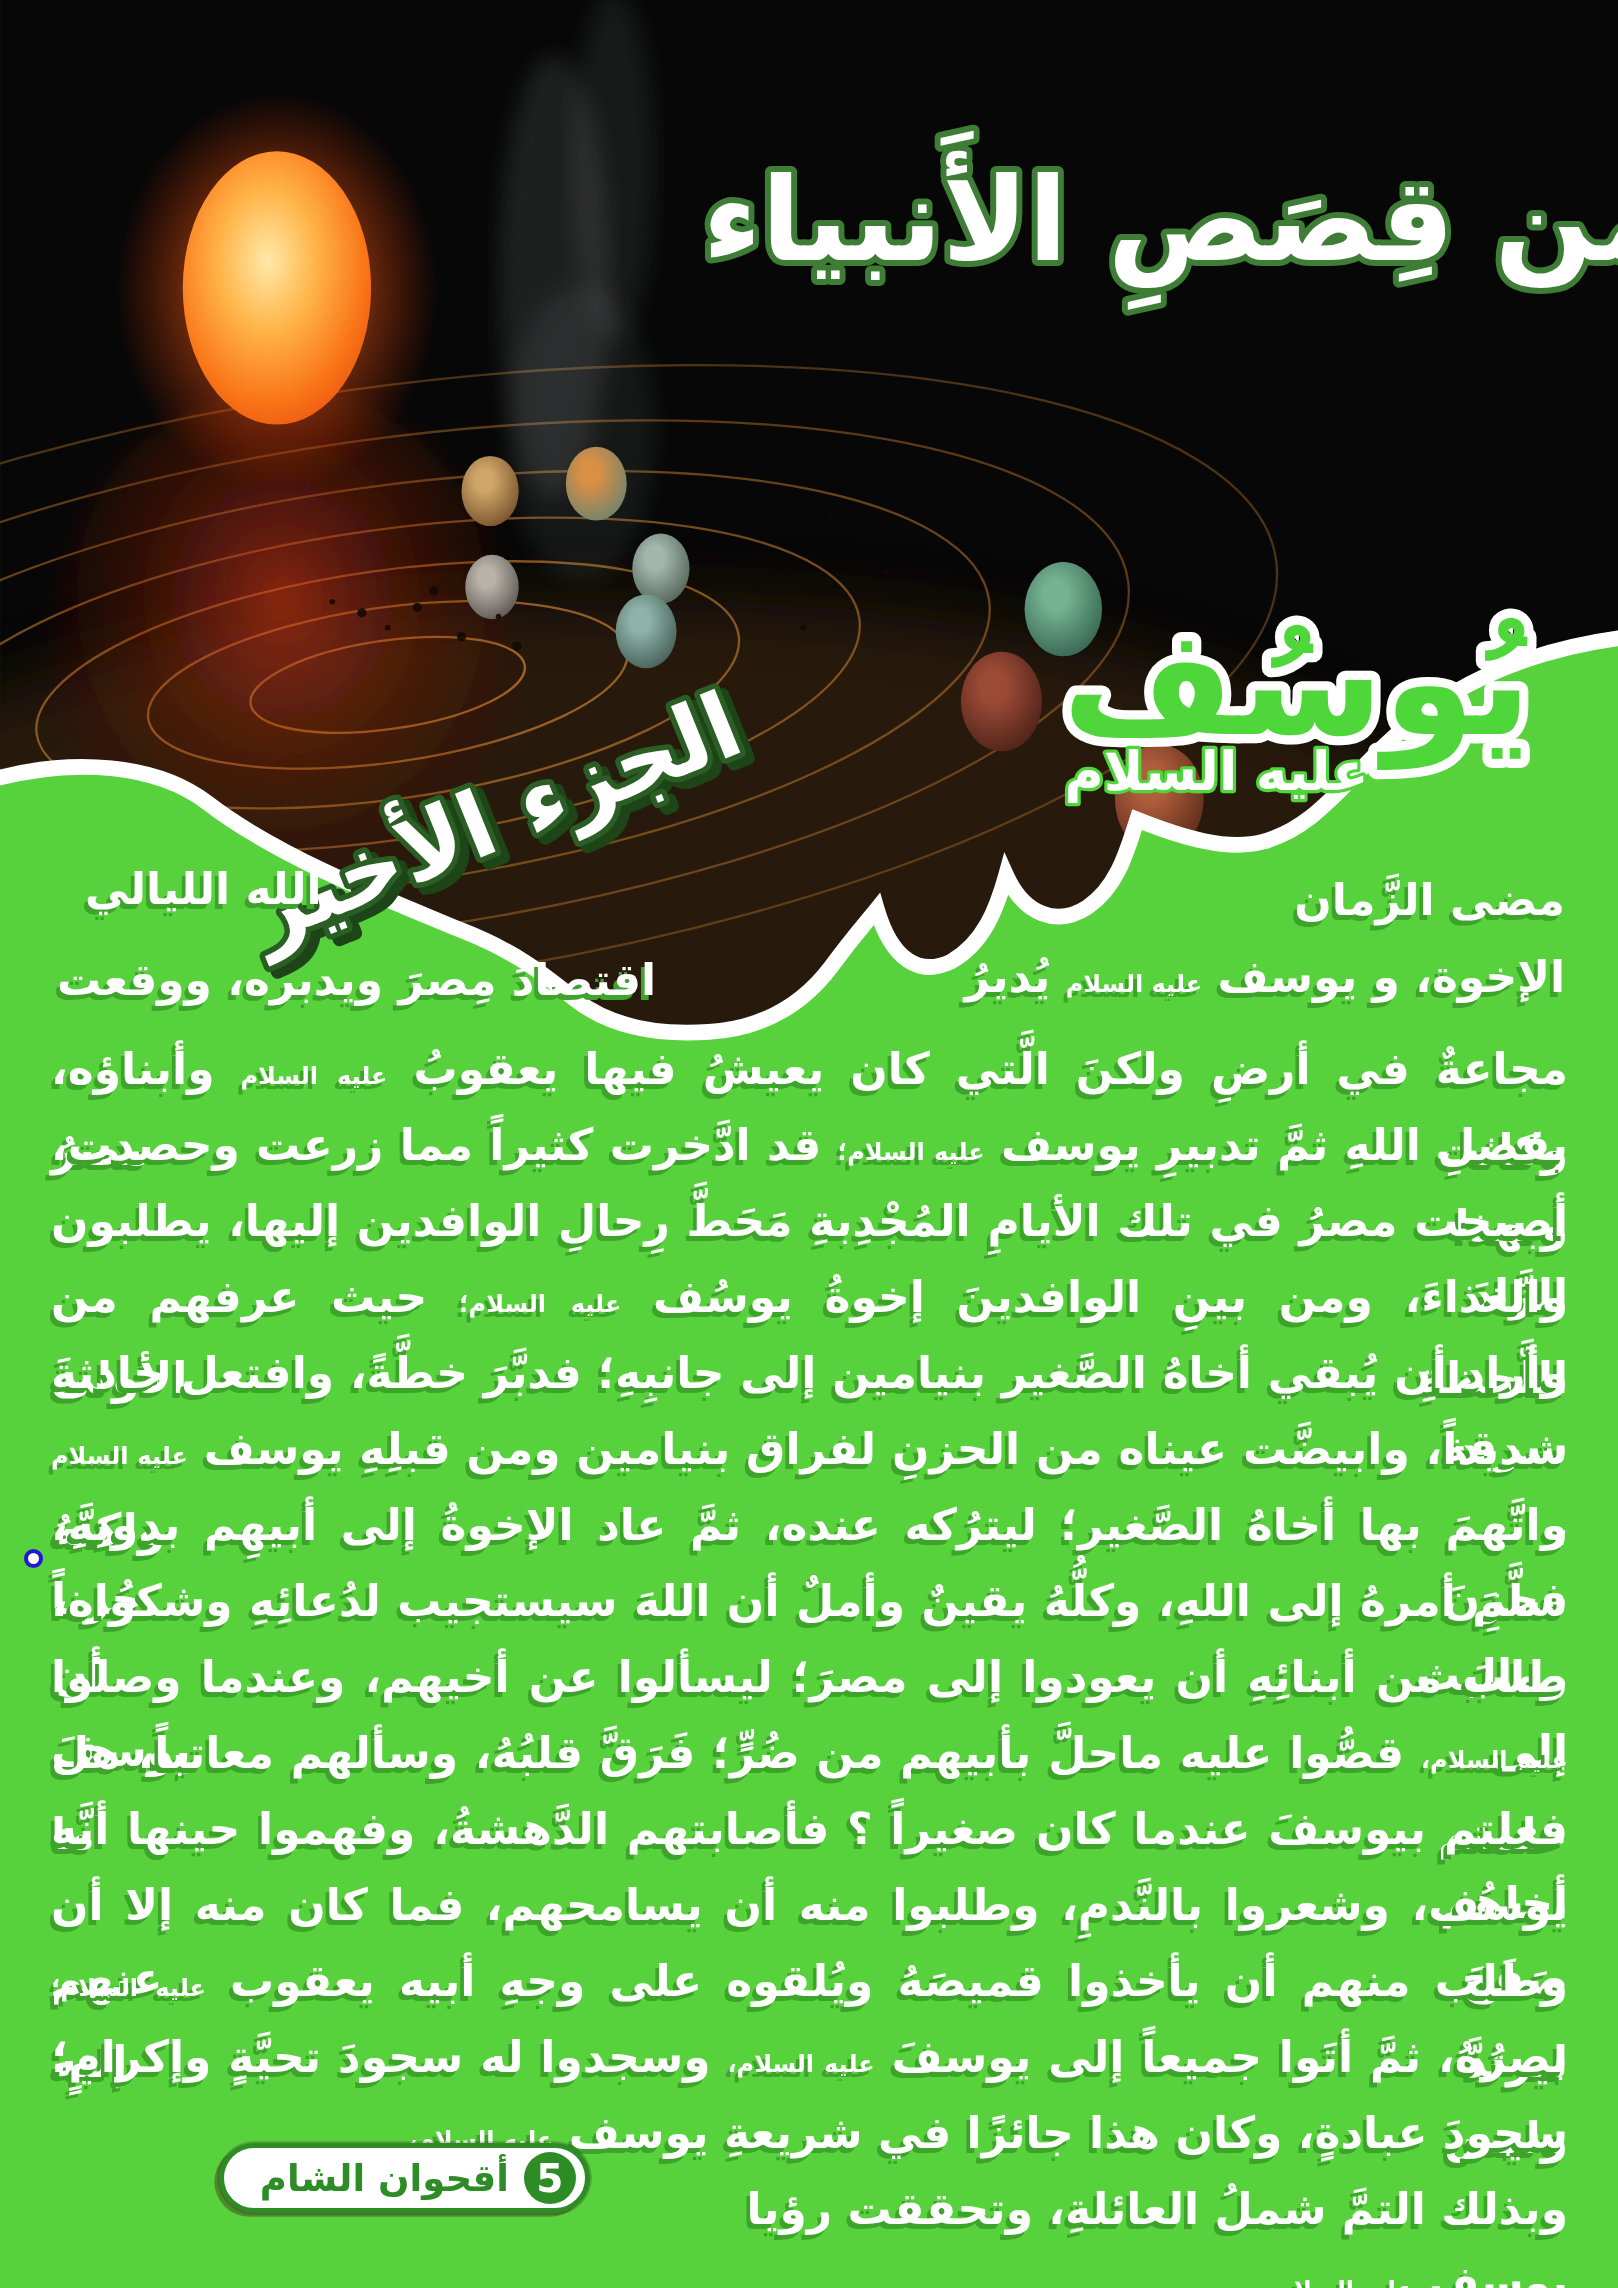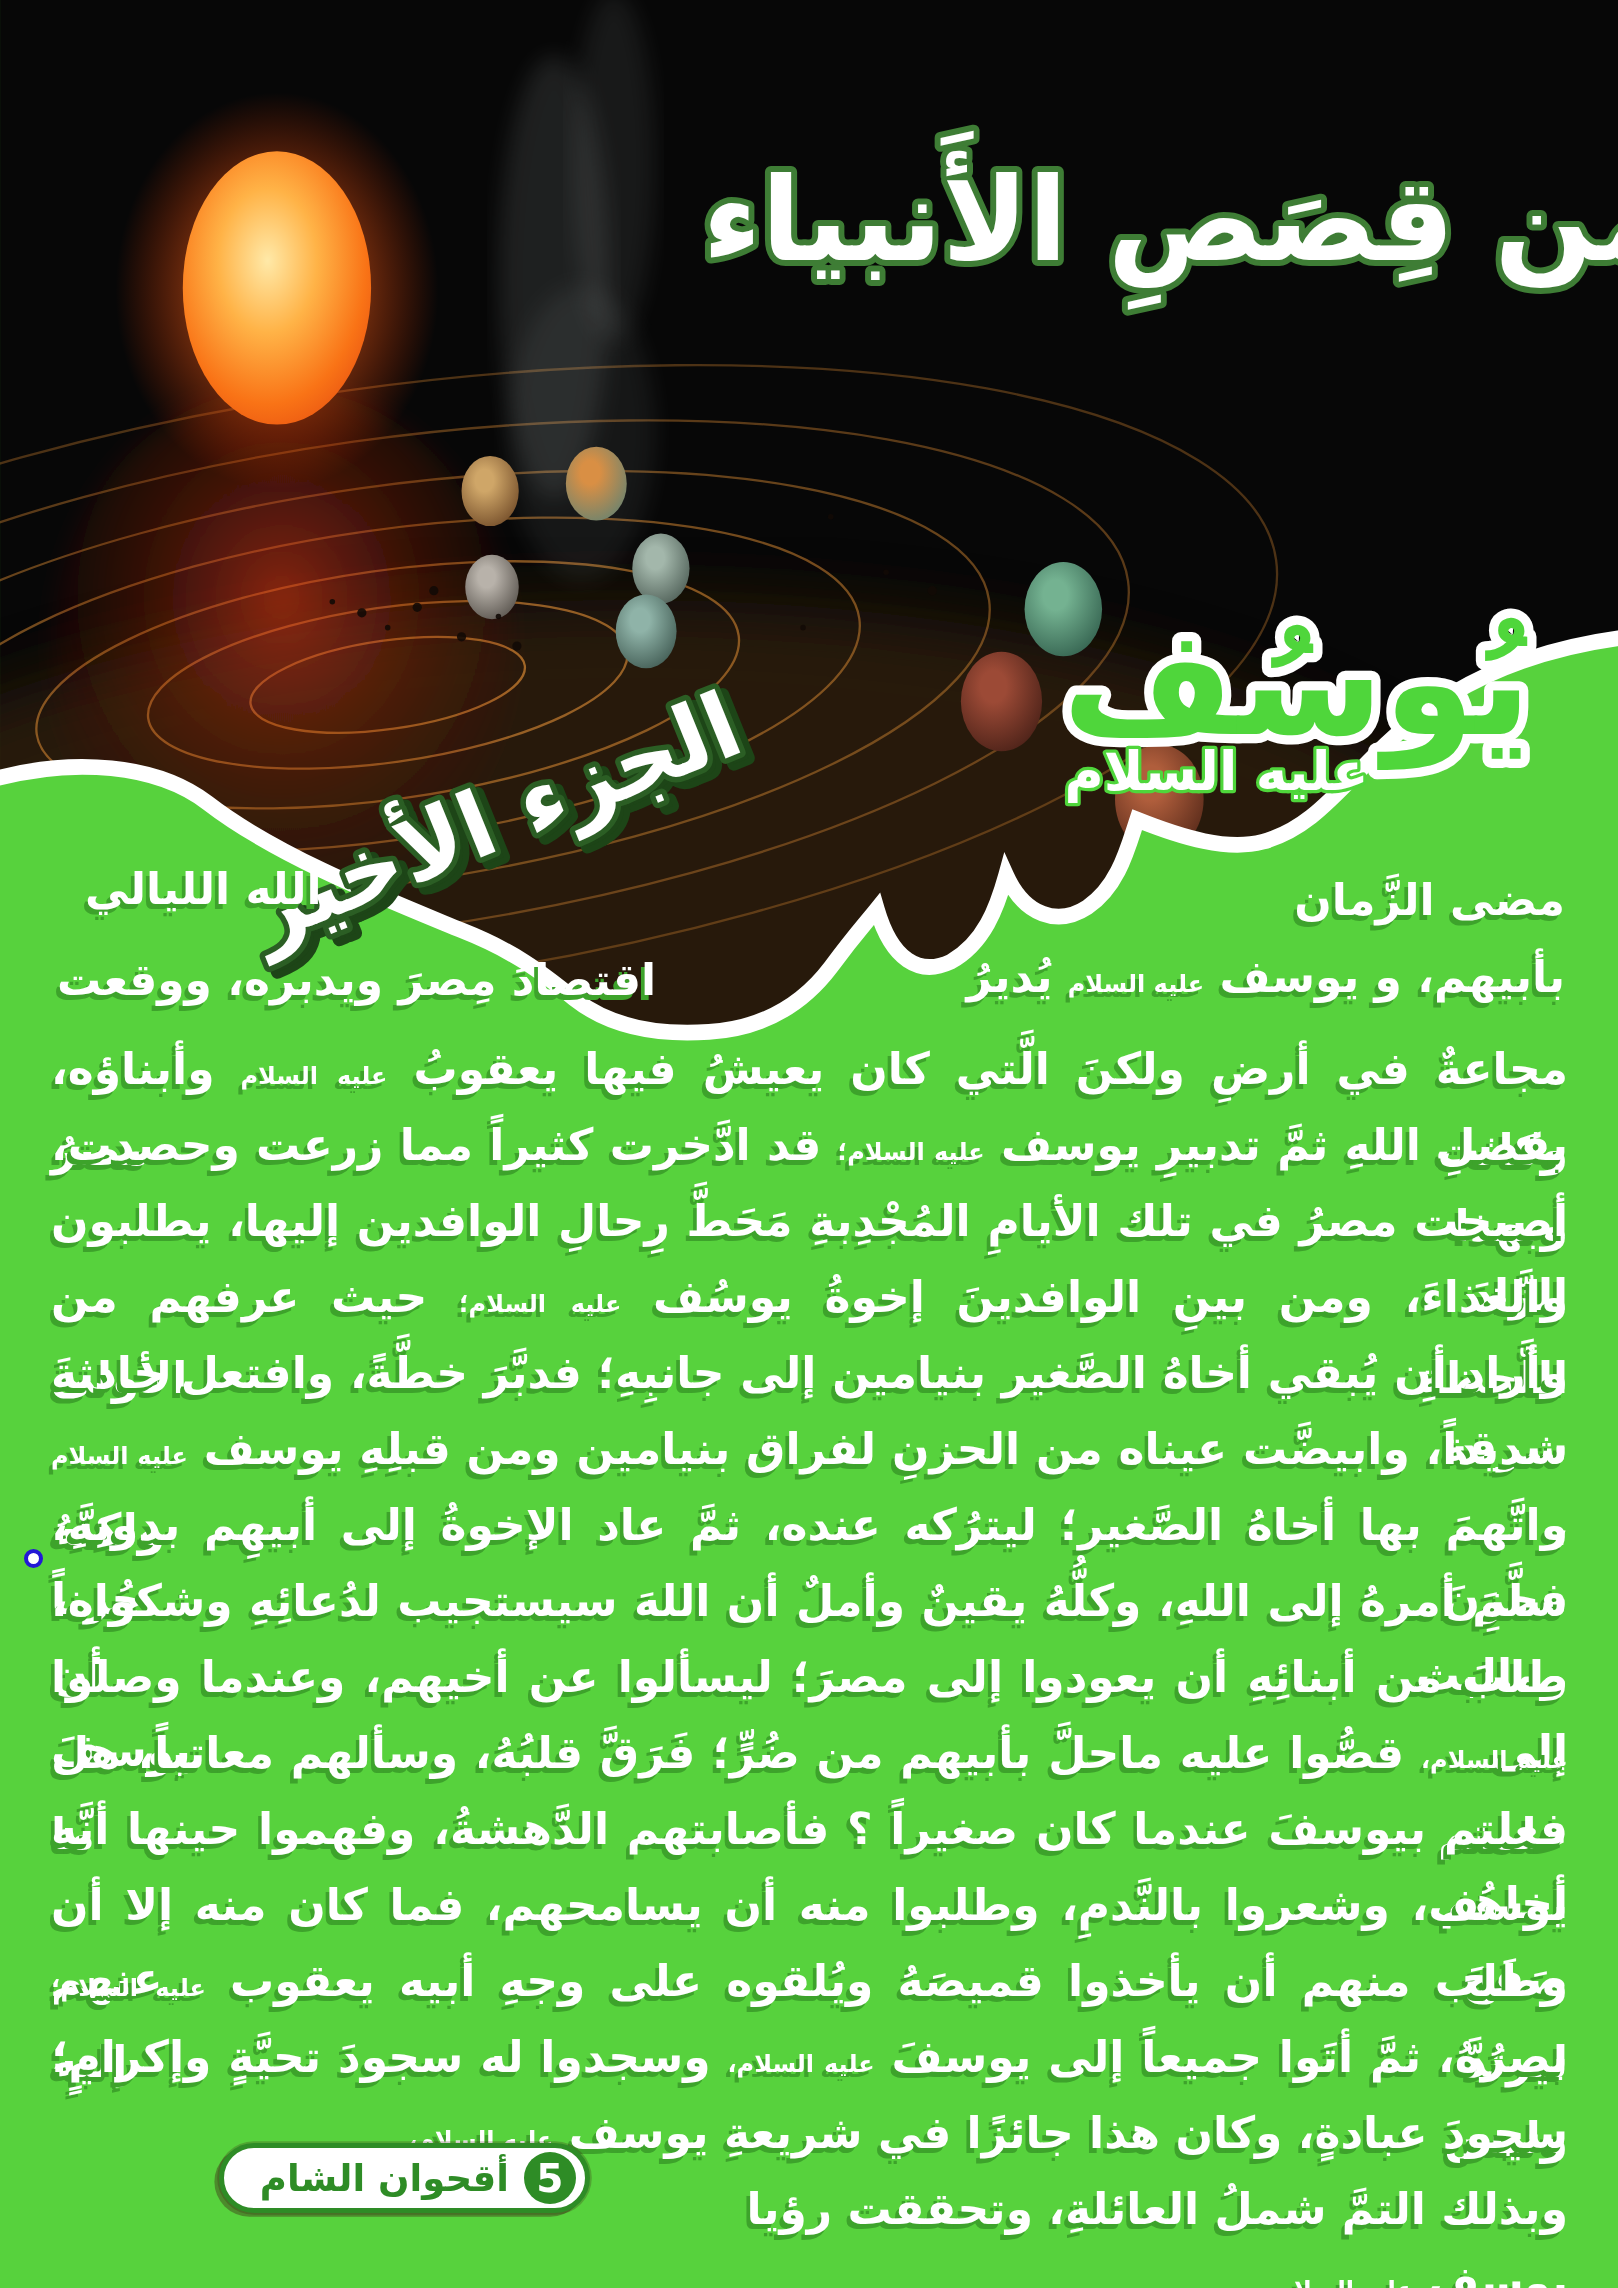--- a/index.html
+++ b/index.html
@@ -149,21 +149,21 @@
   <text class="svgtxt hon-t" x="1318" y="856">عليه السلام</text>
   <g transform="translate(548,918) rotate(-22)">
     <text class="svgtxt part-t part-shadow" x="6" y="9">الجزء الأخير</text>
     <text class="svgtxt part-t part-main" x="0" y="0">الجزء الأخير</text>
   </g>
 </svg>
 
 <div id="openers">
     <div class="op r1"><span>مضى الزَّمان</span></div>
     <div class="op l1"><span>الله الليالي</span></div>
-    <div class="op r2"><span>بأبيهم، و يوسف </span><span class="sm">عليه السلام</span><span> يُديرُ</span></div>
+    <div class="op r2"><span>الإخوة، و يوسف </span><span class="sm">عليه السلام</span><span> يُديرُ</span></div>
     <div class="op l2"><span>اقتصادَ مِصرَ ويدبره، ووقعت</span></div>
   </div>
 
 <div id="story-lines">
     <div class="line j"><span>مجاعةٌ في أرضِ ولكنَ الَّتي كان يعيشُ فيها يعقوبُ </span><span class="sm">عليه السلام</span><span> وأبناؤه، وكانت مصرُ</span></div>
     <div class="line j"><span>بفضلِ اللهِ ثمَّ تدبيرِ يوسف </span><span class="sm">عليه السلام؛</span><span> قد ادَّخرت كثيراً مما زرعت وحصدت، وبهذا</span></div>
     <div class="line j"><span>أصبحت مصرُ في تلك الأيامِ المُجْدِبةِ مَحَطَّ رِحالِ الوافدين إليها، يطلبون الزَّادَ</span></div>
     <div class="line j"><span>والغذاءَ، ومن بينِ الوافدينَ إخوةُ يوسُف </span><span class="sm">عليه السلام؛</span><span> حيث عرفهم من اللَّحظةِ الأولى</span></div>
     <div class="line j"><span>وأراد أن يُبقي أخاهُ الصَّغير بنيامين إلى جانبِهِ؛ فدبَّرَ خطَّةً، وافتعل حادثةَ سرقة</span></div>
     <div class="line j"><span>شديداً، وابيضَّت عيناه من الحزنِ لفراق بنيامين ومن قبلِهِ يوسف </span><span class="sm">عليه السلام</span><span> ، ولكنَّهُ</span></div>

